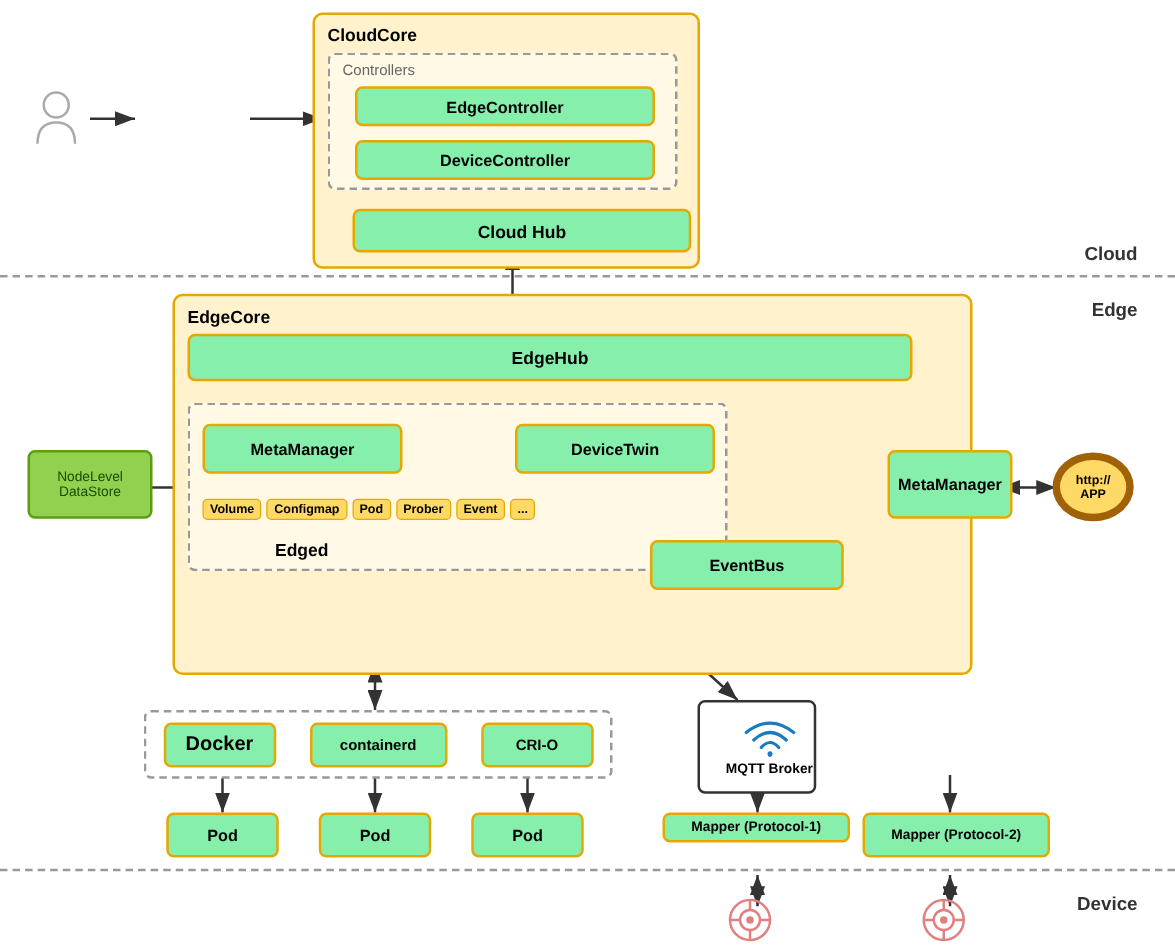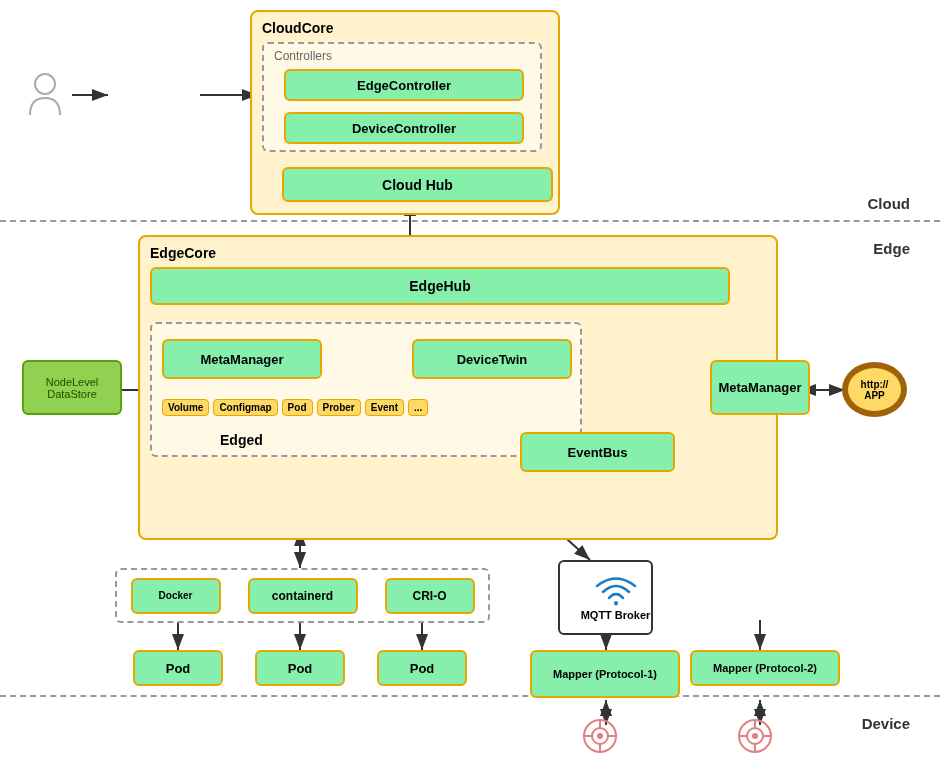--- a/index.html
+++ b/index.html
@@ -291,42 +291,42 @@
     <span style="white-space:pre-line; font-size:10px;">http://
 APP</span>
   </div>
 
   <div class="node-data-store" style="left:22px; top:360px; width:100px; height:55px; font-size:11px;">
     <span style="white-space:pre-line;">NodeLevel
 DataStore</span>
   </div>
 
   <div class="box-white-dashed" style="position:absolute; left:115px; top:568px; width:375px; height:55px; display:flex; align-items:center; justify-content:space-around;">
-    <div class="box box-orange" style="position:relative; width:90px; height:36px; font-size:10px;">Docker</div>
+    <div class="box box-orange" style="position:relative; width:90px; height:36px; font-size:16px;">Docker</div>
     <div class="box box-orange" style="position:relative; width:110px; height:36px; font-size:12px;">containerd</div>
     <div class="box box-orange" style="position:relative; width:90px; height:36px; font-size:12px;">CRI-O</div>
   </div>
 
   <div class="box box-orange" style="left:133px; top:650px; width:90px; height:36px; font-size:13px;">Pod</div>
   <div class="box box-orange" style="left:255px; top:650px; width:90px; height:36px; font-size:13px;">Pod</div>
   <div class="box box-orange" style="left:377px; top:650px; width:90px; height:36px; font-size:13px;">Pod</div>
 
   <div class="mqtt-box" style="left:558px; top:560px; width:95px; height:75px;padding-left:20px;">
 
     <svg width="50" height="35" viewBox="0 0 50 35">
       <path d="M25 30 L25 30" stroke="#1a7abf" stroke-width="3" stroke-linecap="round"></path>
       <circle cx="25" cy="29" r="2" fill="#1a7abf"></circle>
       <path d="M18 24 Q25 16 32 24" stroke="#1a7abf" stroke-width="2.5" fill="none" stroke-linecap="round"></path>
       <path d="M12 18 Q25 6 38 18" stroke="#1a7abf" stroke-width="2.5" fill="none" stroke-linecap="round"></path>
       <path d="M6 12 Q25 -3 44 12" stroke="#1a7abf" stroke-width="2.5" fill="none" stroke-linecap="round"></path>
     </svg>
     <span style="font-size:11px; font-weight:bold;">MQTT Broker</span>
   </div>
 
-  <div class="box box-orange" style="left:530px; top:650px; width:150px; height:48px; font-size:11px;">Mapper (Protocol-1)</div>
+  <div class="box box-orange" style="left:530px; top:650px; width:150px; height:24px; font-size:11px;">Mapper (Protocol-1)</div>
 
   <div class="box box-orange" style="left:690px; top:650px; width:150px; height:36px; font-size:11px;">Mapper (Protocol-2)</div>
 
   <div class="device-icon" style="left:575px; top:716px;">
     <svg width="50" height="40" viewBox="0 0 50 40">
       <circle cx="25" cy="20" r="16" fill="none" stroke="#e08080" stroke-width="2"></circle>
       <circle cx="25" cy="20" r="8" fill="none" stroke="#e08080" stroke-width="2"></circle>
       <circle cx="25" cy="20" r="3" fill="#e08080"></circle>
       <path d="M25 4 L25 12" stroke="#e08080" stroke-width="2"></path>
       <path d="M25 28 L25 36" stroke="#e08080" stroke-width="2"></path>

